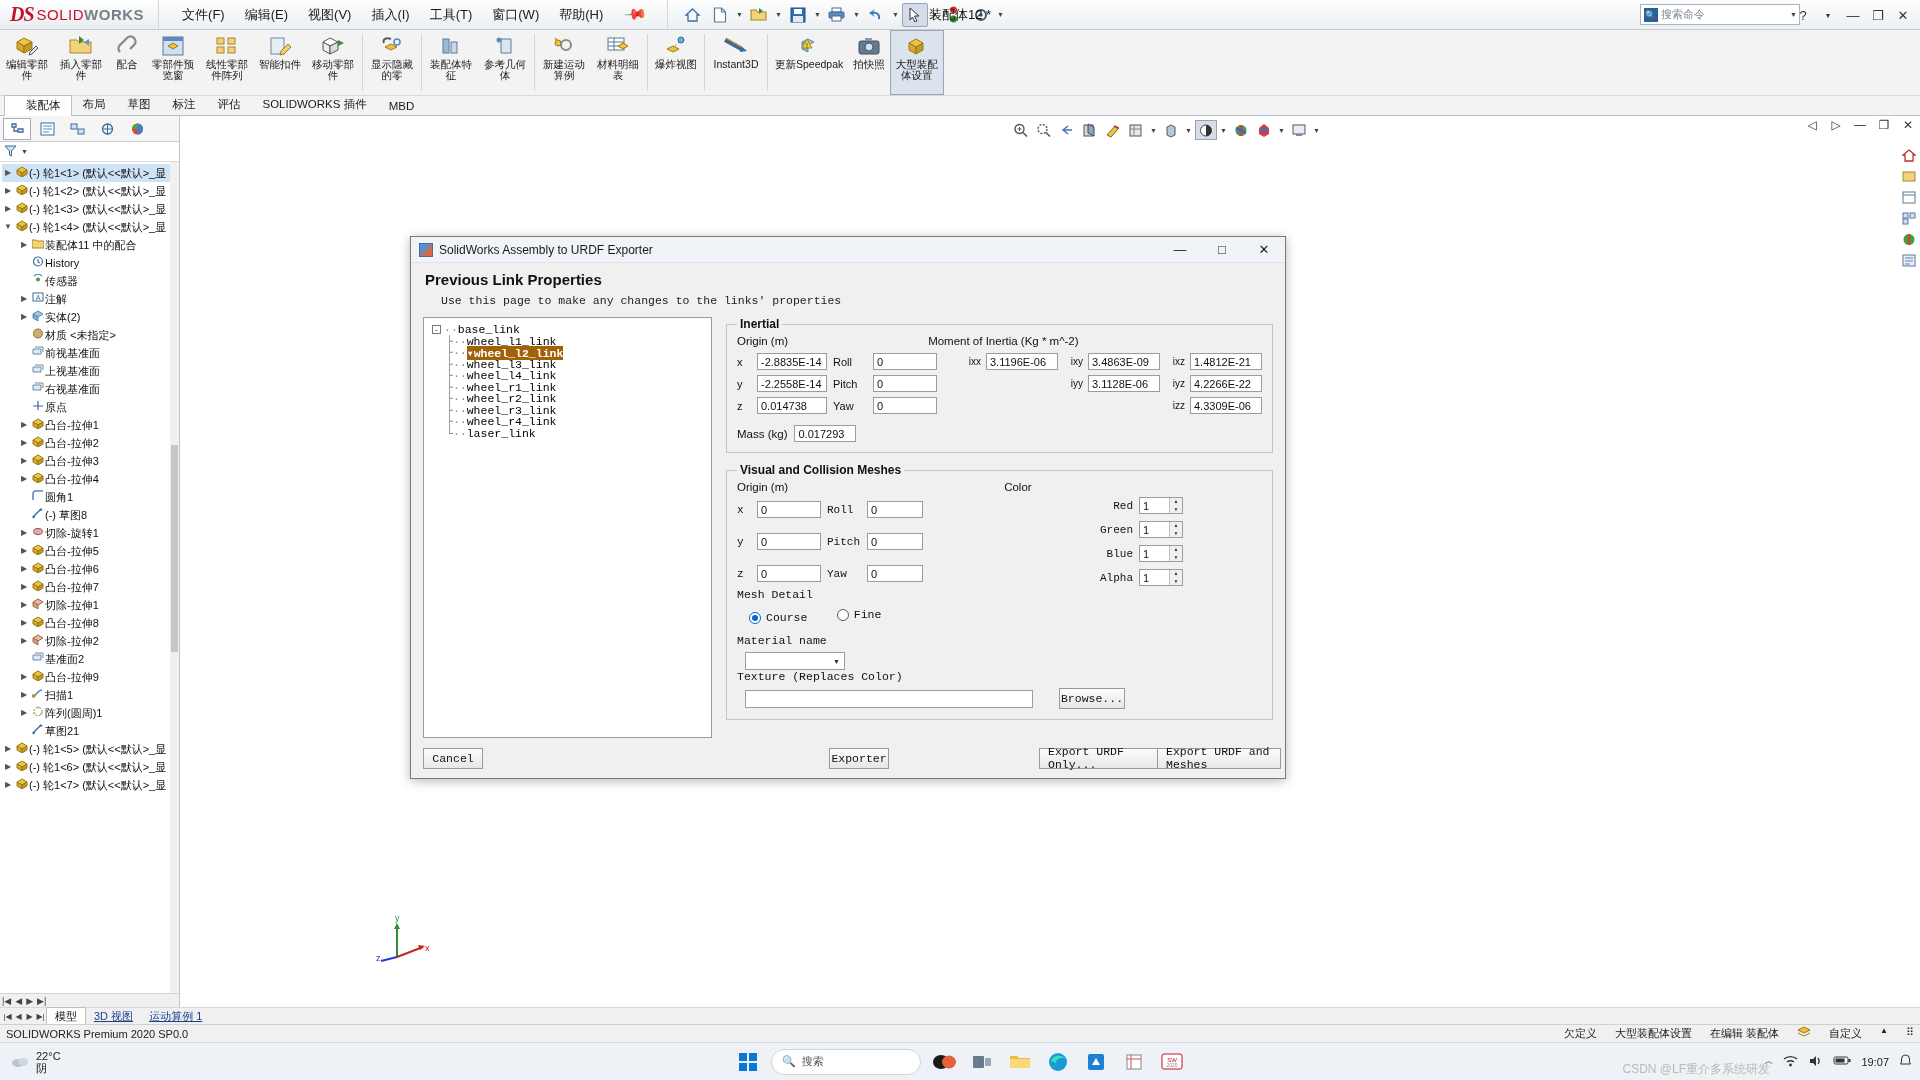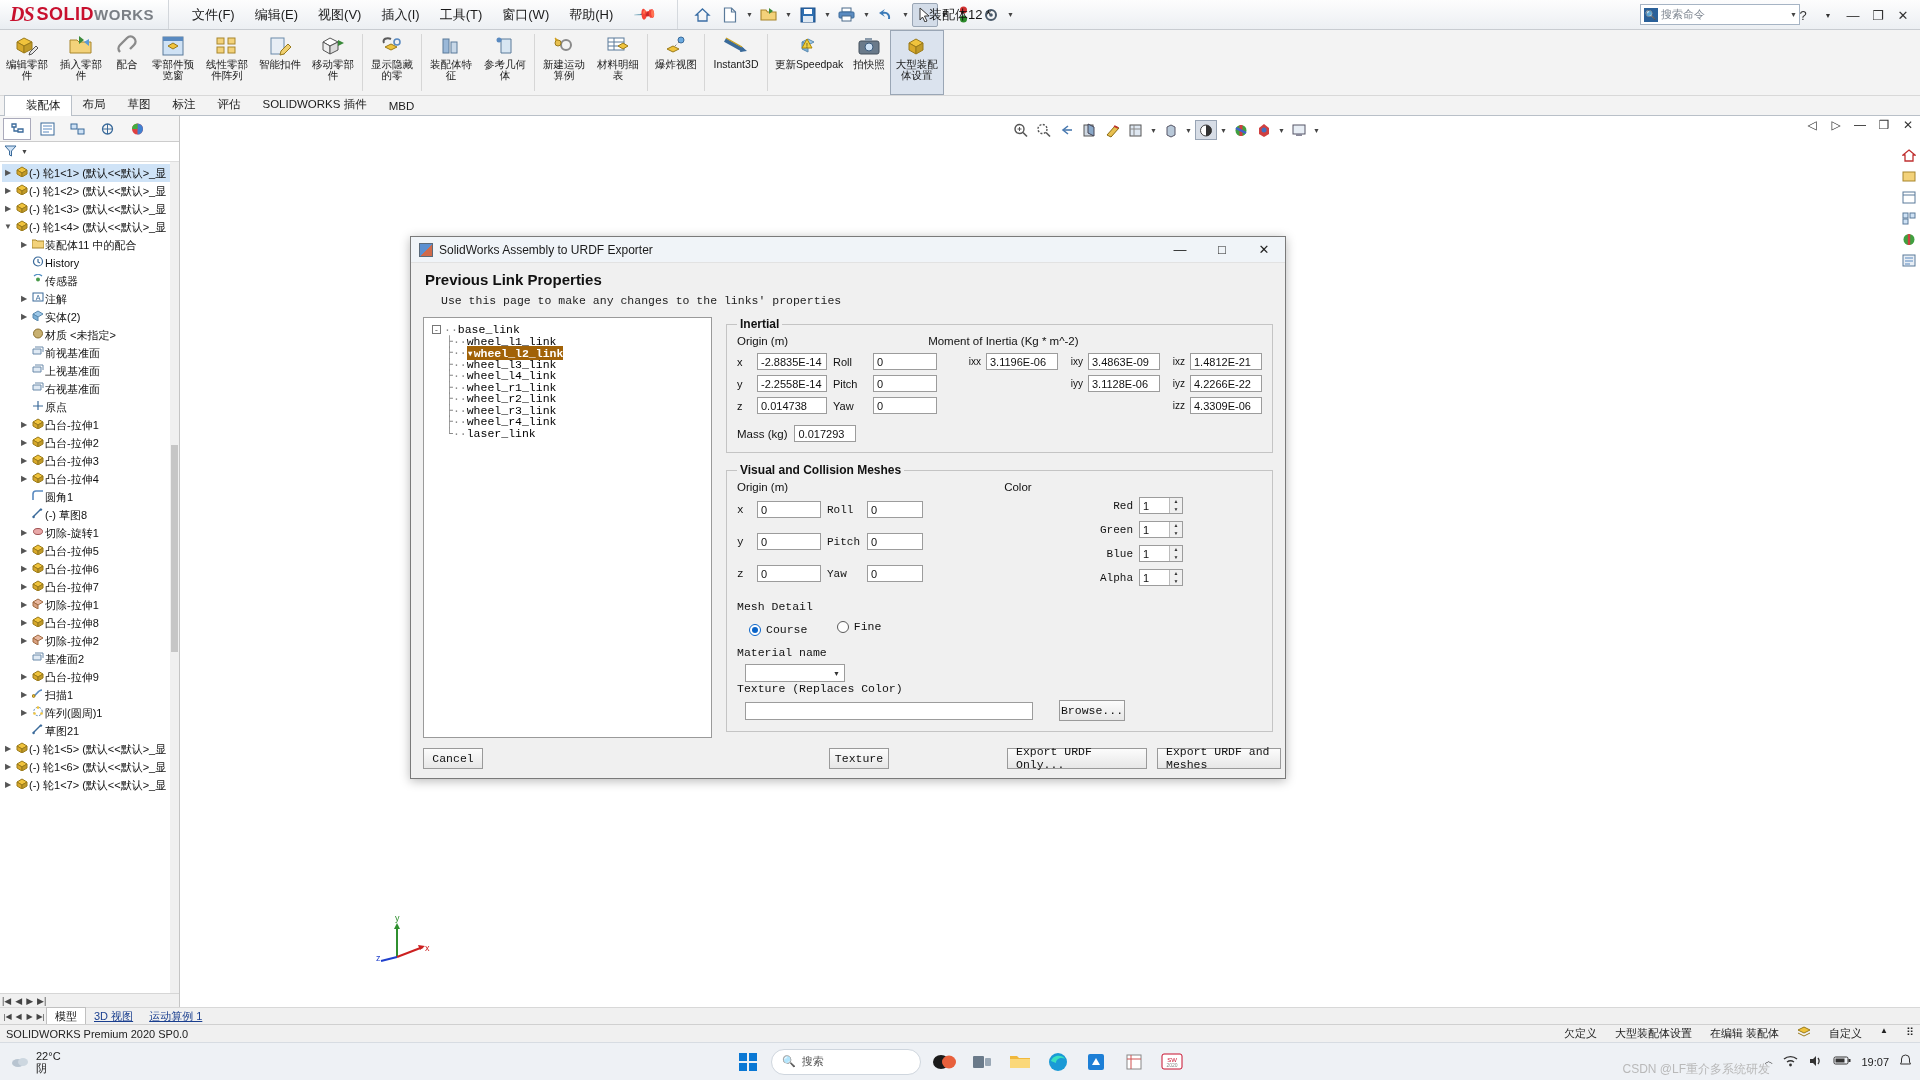--- a/index.html
+++ b/index.html
@@ -17,21 +17,21 @@
   
   .titlebar {
     height:30px; background:linear-gradient(#fdfdfd,#eceff3);
     border-bottom:1px solid #c8ccd1;
     display:flex; align-items:center; position:relative; flex:0 0 30px;
   }
   .sw-logo { display:flex; align-items:center; padding:0 14px 0 10px; height:100%;
      background:linear-gradient(#ffffff,#e9edf1); border-right:1px solid #d2d6db;}
   .sw-logo .ds { font-family:"Liberation Serif",serif; font-weight:bold; font-style:italic;
      font-size:20px; color:#c8102e; letter-spacing:-1px;}
-  .sw-logo .sw1 { font-weight:bold; font-size:18px; color:#c8102e; letter-spacing:.5px; margin-left:3px;}
+  .sw-logo .sw1 { font-weight:normal; font-size:15px; color:#c8102e; letter-spacing:.5px; margin-left:3px;}
   .sw-logo .sw2 { font-weight:bold; font-size:15px; color:#7a7f85; letter-spacing:.5px;}
   .menubar { display:flex; align-items:center; gap:2px; margin-left:14px; }
   .menu-item { padding:4px 9px; font-size:13px; color:#1a1a1a; cursor:default; border-radius:2px;}
   .pin-icon { margin-left:12px; color:#2a6099; font-size:15px; transform:rotate(40deg); }
   .qat { display:flex; align-items:center; gap:1px; margin-left:22px; height:100%; padding-left:12px;
      border-left:1px solid #d5d9de;}
   .qbtn { width:26px; height:24px; display:flex; align-items:center; justify-content:center;
      border:1px solid transparent; border-radius:2px; }
   .qbtn.pressed { background:#d3dce8; border-color:#9aa6b5; }
   .caret { font-size:7px; color:#444; width:11px; text-align:center; }
@@ -1158,21 +1158,21 @@
                     <div class="v">1</div>
                     <div class="arrows">
                         <i>▲</i>
                         <i>▼</i>
                       </div>
                   </div>
                 </div>
               </div>
             </div>
 
-            <div class="sub mono" style="margin-top:14px;">Mesh Detail</div>
+            <div class="sub mono" style="margin-top:2px;">Mesh Detail</div>
             <div style="margin-top:7px; padding-left:12px;">
               <span class="radio on mono">
                 <span class="dot"></span>
                 <span>Course</span>
               </span>
               <span class="radio mono">
                 <span class="dot"></span>
                 <span>Fine</span>
               </span>
             </div>
@@ -1186,22 +1186,22 @@
             <div class="rowflex" style="margin-top:5px; gap:26px; padding-left:8px;">
               <div class="fld" style="width:288px;height:18px;"></div>
               <div class="btn" style="width:66px;">Browse...</div>
             </div>
           </fieldset>
         </div>
       </div>
 
       <div class="dlg-foot">
         <div class="btn" style="position:absolute;left:12px;width:60px;">Cancel</div>
-        <div class="btn" style="position:absolute;left:418px;width:60px;">Texture</div>
-        <div class="btn" style="position:absolute;left:596px;width:140px;">Export URDF Only...</div>
+        <div class="btn" style="position:absolute;left:418px;width:60px;">Exporter</div>
+        <div class="btn" style="position:absolute;left:628px;width:140px;">Export URDF Only...</div>
         <div class="btn" style="position:absolute;left:746px;width:124px;">Export URDF and Meshes</div>
       </div>
     </div>
   </div>
 
   <div class="bottom-tabs">
     <span class="bnav">|◀</span>
     <span class="bnav">◀</span>
     <span class="bnav">▶</span>
     <span class="bnav">▶|</span>

